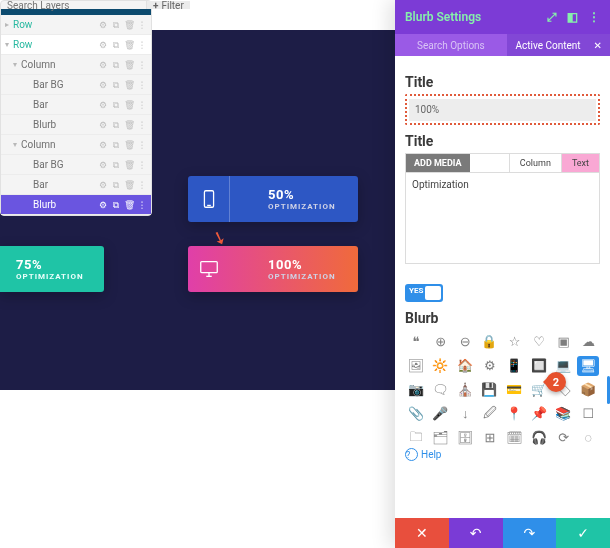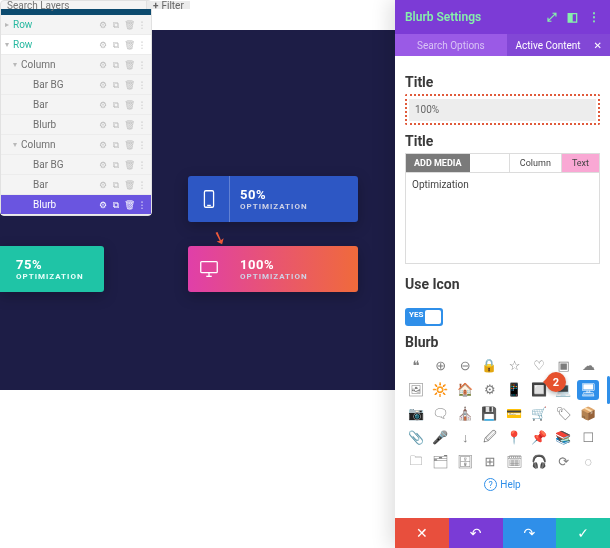--- a/index.html
+++ b/index.html
@@ -19,21 +19,21 @@
   .layer-row.selected { background:#6a55e0; color:#fff; }
   .layer-row .caret { width:8px; color:#b8b8b8; font-size:8px; display:inline-block; text-align:center; }
   .layer-row .lbl { flex:1; padding-left:2px; }
   .layer-row.green .lbl { color:#27b8a0; }
   .layer-row .tools { display:flex; gap:3px; padding-right:4px; }
   .layer-row .tools span { width:10px; height:10px; font-size:9px; color:#bdbdbd; text-align:center; line-height:10px; }
   .layer-row.selected .tools span { color:#fff; }
   .indent1 { padding-left:10px; }
   .indent2 { padding-left:22px; }
   
-  .card { position:absolute; display:flex; align-items:center; height:46px; border-radius:3px; box-shadow:0 4px 14px rgba(0,0,0,.25); }
+  .card { position:absolute; display:flex; align-items:center; height:46px; border-radius:3px; box-shadow:0 4px 14px rgba(0,0,0,.25);gap:28px; }
   .card .icon-box { width:42px; height:46px; display:flex; align-items:center; justify-content:center; }
   .card .icon-box.sep { border-right:1px solid rgba(255,255,255,.25); }
   .card .txt { padding:0 10px; }
   .card .big { font-size:13px; font-weight:700; color:#fff; letter-spacing:.5px; }
   .card .small { font-size:8px; font-weight:700; letter-spacing:1px; color:#cfd2e6; }
   .card.blue { left:188px; top:176px; width:170px; background:#2d57c4; }
   .card.grad { left:188px; top:246px; width:170px; background:linear-gradient(90deg,#e03fa9 0%,#f06a3b 100%); }
   .card.teal { left:0; top:246px; width:104px; background:#1fc4a6; padding-left:6px; border-top-left-radius:0; border-bottom-left-radius:0; }
   .card.teal .small { color:#e9fffb; }
   .arrow { position:absolute; left:212px; top:227px; color:#f05a3b; font-size:18px; transform:rotate(20deg); }
@@ -61,21 +61,21 @@
   .body-tabs .tab.active { background:#f9a8d4; }
   .body-area { width:100%; height:92px; border:1px solid #dcdcdc; resize:none; padding:6px; font-size:10px; color:#444; outline:none; }
   .toggle { display:flex; align-items:center; gap:4px; margin-top:16px; }
   .toggle .tbtn { width:38px; height:18px; background:#2f8fe9; border-radius:3px; position:relative; }
   .toggle .tbtn::after { content:""; position:absolute; right:2px; top:2px; width:16px; height:14px; background:#fff; border-radius:2px; }
   .toggle .yes { position:absolute; left:4px; top:2px; font-size:8px; font-weight:700; color:#fff; }
   .icon-grid { display:grid; grid-template-columns:repeat(8, 1fr); gap:4px 2px; margin-top:6px; }
   .icon-grid .cell { width:22px; height:20px; display:flex; align-items:center; justify-content:center; font-size:13px; color:#7d7d7d; border-radius:3px; }
   .icon-grid .cell.sel { background:#2f8fe9; color:#fff; }
   .side-accent { position:absolute; right:0; top:320px; width:3px; height:28px; background:#2f8fe9; border-radius:2px; }
-  .help { text-align:center; font-size:10px; color:#2f8fe9; margin-top:6px; }
+  .help { font-size:10px; color:#2f8fe9; margin-top:0; }
   .help .q { display:inline-block; width:13px; height:13px; border-radius:50%; border:1px solid #2f8fe9; font-size:9px; line-height:12px; margin-right:3px; }
   .panel-foot { display:flex; height:30px; }
   .panel-foot div { flex:1; display:flex; align-items:center; justify-content:center; color:#fff; font-size:14px; }
   .pf-red { background:#e84f3d; }
   .pf-purple { background:#7a3bd6; }
   .pf-blue { background:#2f8fe9; }
   .pf-teal { background:#1fc4a6; }
 </style>
 </head>
 <body>
@@ -261,21 +261,20 @@
     <div class="body-box">
       <div class="body-tabs">
         <div class="addm">ADD MEDIA</div>
         <div class="sp"></div>
         <div class="tab">Column</div>
         <div class="tab active">Text</div>
       </div>
       <textarea class="body-area" style="">Optimization</textarea>
     </div>
 
-    <div class="fld-label">Use Icon</div>
     <div class="toggle">
       <div class="tbtn">
             <span class="yes">YES</span>
           </div>
     </div>
 
     <div class="fld-label">Blurb</div>
     <div class="icon-grid" id="icon-grid">
           <div class="cell">❝</div>
           <div class="cell">⊕</div>

